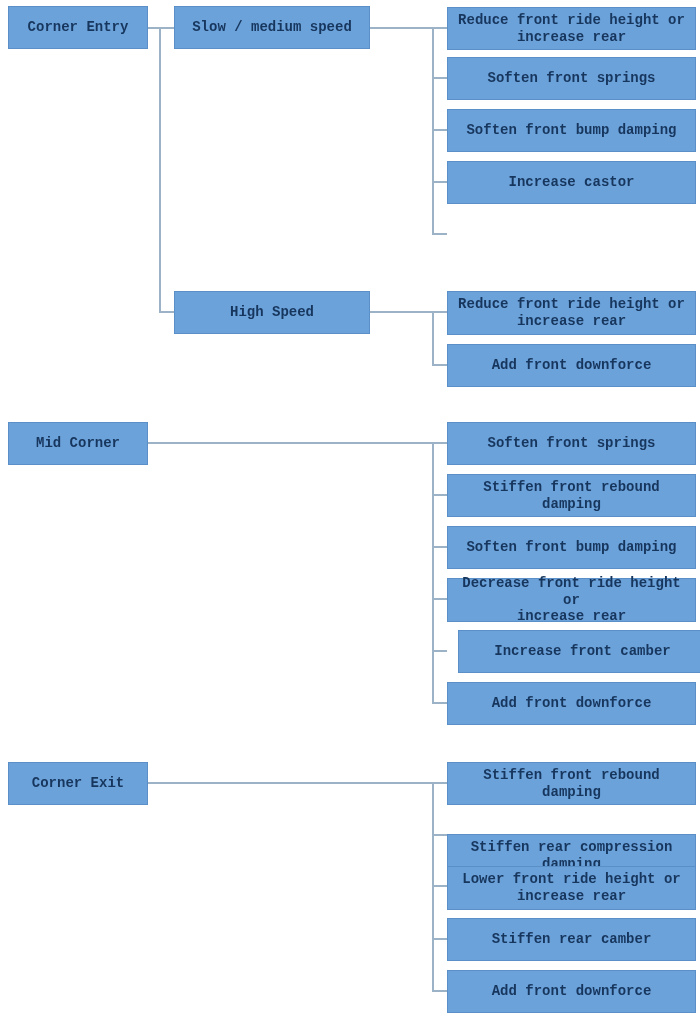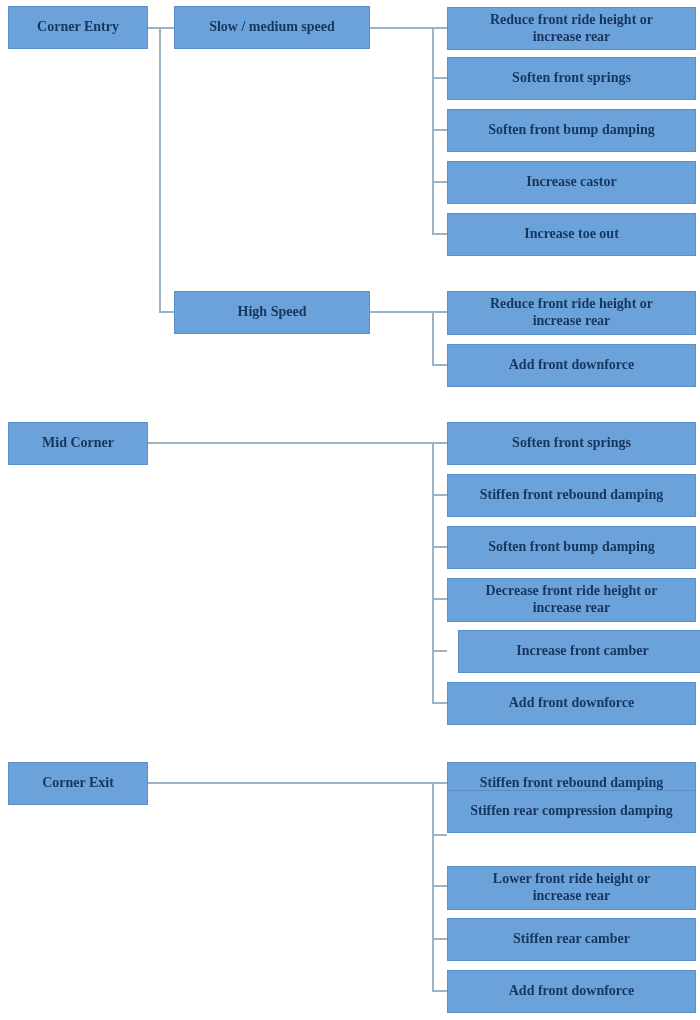--- a/index.html
+++ b/index.html
@@ -8,21 +8,21 @@
     --box-border:#5a8fc8;
     --box-text:#17365d;
     --connector:#9cb2c6;
     --background:#ffffff;
   }
   html,body{margin:0;padding:0;background:var(--background);}
   .canvas{
     position:relative;
     width:700px;height:1020px;
     background:var(--background);
-    font-family:Liberation Serif, serif;
+    font-family:Liberation Mono, monospace;
     overflow:hidden;
   }
   .box{
     position:absolute;
     box-sizing:border-box;
     background:linear-gradient(180deg, var(--box-fill) 0%, var(--box-fill) 100%);
     border:1px solid var(--box-border);
     color:var(--box-text);
     display:flex;align-items:center;justify-content:center;
     text-align:center;
@@ -44,42 +44,41 @@
 
   <div class="box" style="left:8px;top:6px;width:140px;height:43px">Corner Entry</div>
 
   <div class="box" style="left:174px;top:6px;width:196px;height:43px">Slow / medium speed</div>
 
   <div class="box" style="left:447px;top:7px;width:249px;height:43px">Reduce front ride height or
 increase rear</div>
   <div class="box" style="left:447px;top:57px;width:249px;height:43px">Soften front springs</div>
   <div class="box" style="left:447px;top:109px;width:249px;height:43px">Soften front bump damping</div>
   <div class="box" style="left:447px;top:161px;width:249px;height:43px">Increase castor</div>
-  <div class="box" style="left:447px;top:213px;width:249px;height:43px">Increase toe out</div>
 
   <div class="box" style="left:174px;top:291px;width:196px;height:43px">High Speed</div>
 
   <div class="box" style="left:447px;top:291px;width:249px;height:44px">Reduce front ride height or
 increase rear</div>
   <div class="box" style="left:447px;top:344px;width:249px;height:43px">Add front downforce</div>
 
   <div class="box" style="left:8px;top:422px;width:140px;height:43px">Mid Corner</div>
 
   <div class="box" style="left:447px;top:422px;width:249px;height:43px">Soften front springs</div>
   <div class="box" style="left:447px;top:474px;width:249px;height:43px">Stiffen front rebound damping</div>
   <div class="box" style="left:447px;top:526px;width:249px;height:43px">Soften front bump damping</div>
   <div class="box" style="left:447px;top:578px;width:249px;height:44px">Decrease front ride height or
 increase rear</div>
   <div class="box" style="left:458px;top:630px;width:249px;height:43px">Increase front camber</div>
   <div class="box" style="left:447px;top:682px;width:249px;height:43px">Add front downforce</div>
 
   <div class="box" style="left:8px;top:762px;width:140px;height:43px">Corner Exit</div>
 
   <div class="box" style="left:447px;top:762px;width:249px;height:43px">Stiffen front rebound damping</div>
-  <div class="box" style="left:447px;top:790px;width:249px;height:43px">Stiffen rear compression damping</div>
+  <div class="box" style="left:447px;top:834px;width:249px;height:43px">Stiffen rear compression damping</div>
   <div class="box" style="left:447px;top:866px;width:249px;height:44px">Lower front ride height or
 increase rear</div>
   <div class="box" style="left:447px;top:918px;width:249px;height:43px">Stiffen rear camber</div>
   <div class="box" style="left:447px;top:970px;width:249px;height:43px">Add front downforce</div>
 
   <div class="line" style="left:148px;top:27px;width:26px;height:2px"></div>
   <div class="line" style="left:159px;top:27px;width:2px;height:286px"></div>
   <div class="line" style="left:159px;top:311px;width:15px;height:2px"></div>
 
   <div class="line" style="left:370px;top:27px;width:77px;height:2px"></div>

